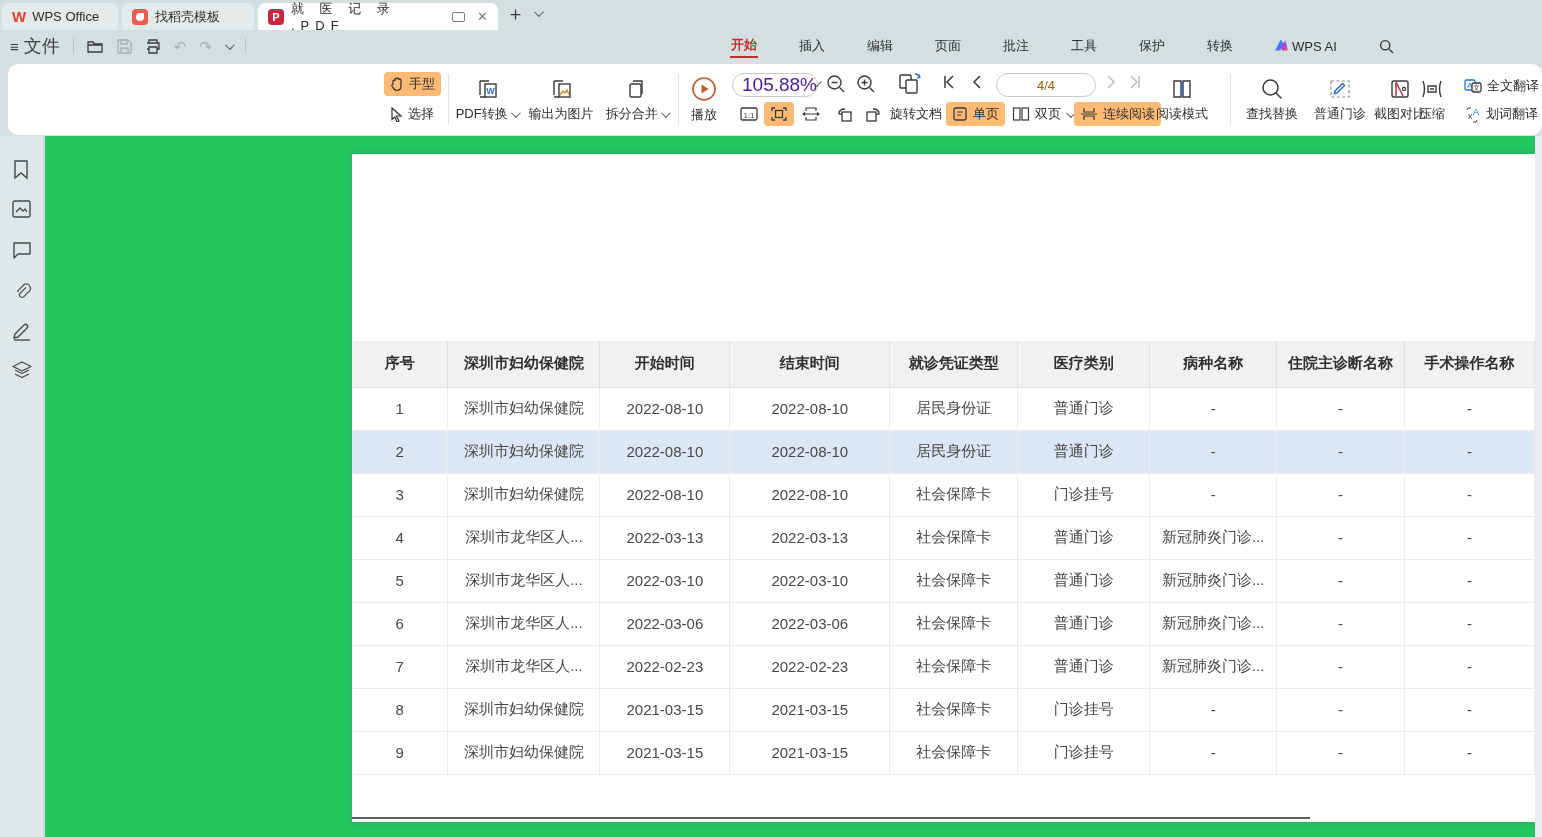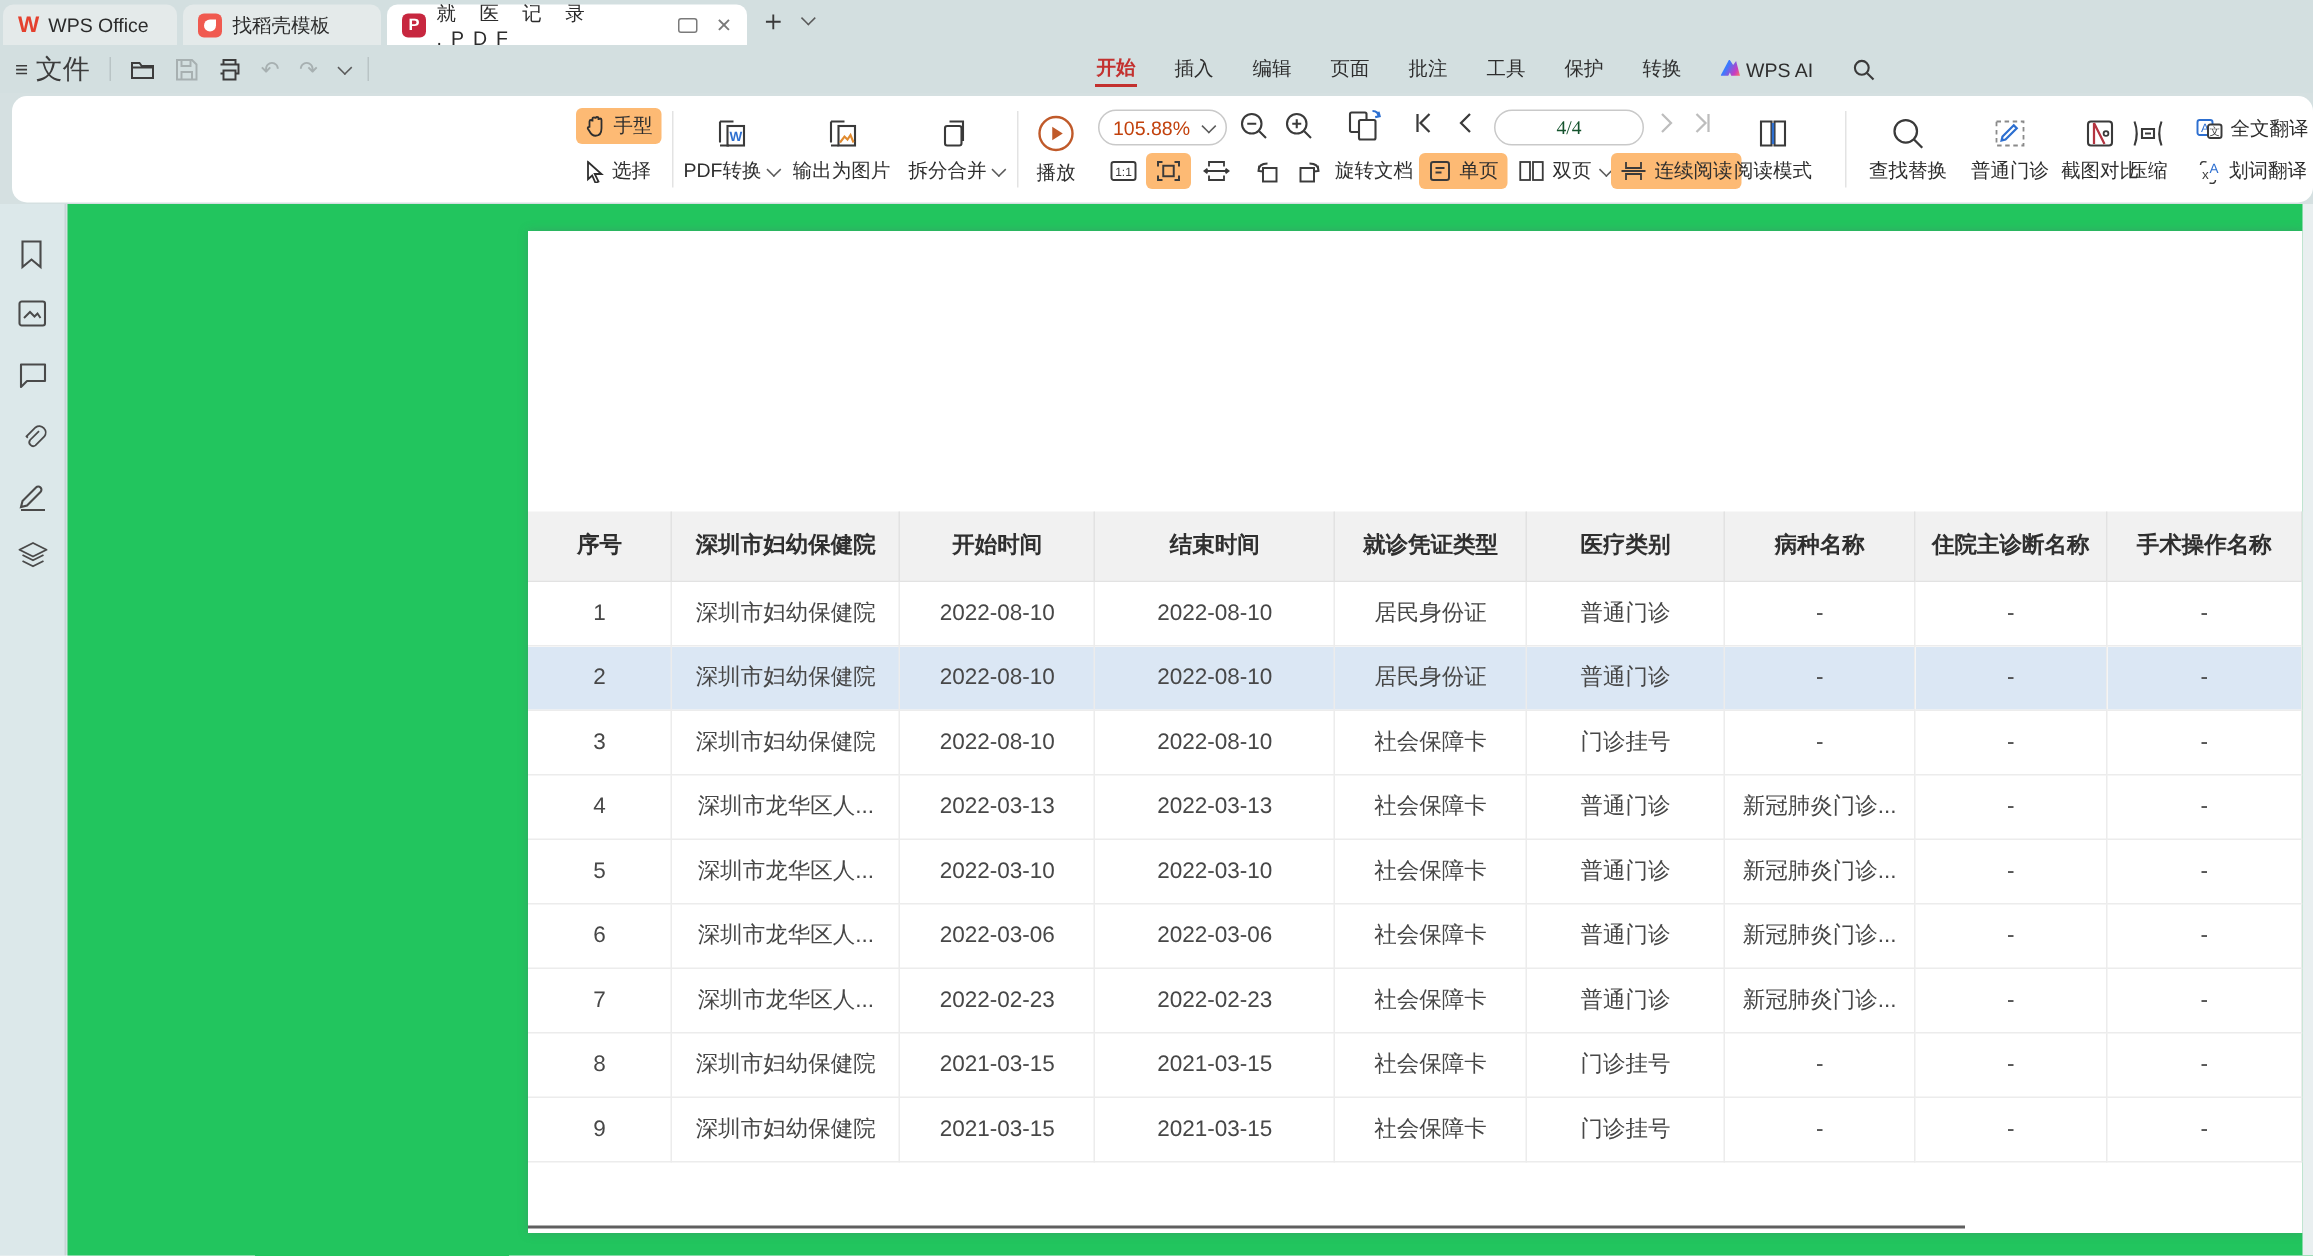--- a/index.html
+++ b/index.html
@@ -22,34 +22,34 @@
   .chev { display:inline-block; width:7px; height:7px; border-right:1.5px solid #5a5a5a; border-bottom:1.5px solid #5a5a5a; transform:rotate(45deg) translateY(-2px); }
   .monitor-ic { display:inline-block; width:13px; height:10px; border:1.4px solid #7a7a7a; border-radius:2px; }
   .x-ic { font-size:13px; color:#7a7a7a; }
 
   
   .menubar { position:absolute; top:30px; left:0; width:1542px; height:32px; background:#d3dfe0; font-size:13px; }
   .qa-group { position:absolute; left:10px; top:0; height:32px; display:flex; align-items:center; gap:13px; color:#3c3c3c; }
   .qa-sep { width:1px; height:16px; background:#b9c4c5; }
   .qa-ic { font-size:15px; cursor:pointer; line-height:1; }
   .qa-ic.dim { color:#a7b0b1; }
-  .menu-items { position:absolute; left:730px; top:0; height:32px; display:flex; align-items:center; gap:24px; }
+  .menu-items { position:absolute; left:730px; top:0; height:32px; display:flex; align-items:center; gap:40px; }
   .menu-item { cursor:pointer; color:#2e2e2e; padding:2px 1px; }
   .menu-item.active { color:#c3312f; font-weight:bold; border-bottom:2px solid #c3312f; }
   .ai-mark { display:inline-block; width:13px; height:11px; background:linear-gradient(120deg,#3a7bff 35%,#c93cc0 75%,#ff7a59 100%); clip-path:polygon(0 100%,45% 0,65% 35%,80% 10%,100% 100%,55% 100%,48% 80%,40% 100%); margin-right:4px; }
 
   
   .toolbar { position:absolute; top:64px; left:8px; width:1534px; height:71px; background:#ffffff; border-radius:10px; }
   .tb-abs { position:absolute; display:flex; align-items:center; }
   .smallbtn { height:24px; padding:0 6px; display:flex; align-items:center; gap:5px; border-radius:4px; font-size:13px; color:#2e2e2e; cursor:pointer; white-space:nowrap; }
   .smallbtn.on { background:#fdba74; }
   .bigbtn { display:flex; flex-direction:column; align-items:center; justify-content:center; gap:4px; font-size:13px; color:#2e2e2e; cursor:pointer; white-space:nowrap; }
   .tb-sep { position:absolute; width:1px; background:#e3e3e3; top:10px; height:51px; }
-  .combo { height:24px; border:1px solid #c9c9c9; border-radius:12px; background:#fff; display:flex; align-items:center; justify-content:space-between; padding:0 9px; font-size:13px; color:#c2410c; cursor:pointer; }
-  .pageinput { height:24px; border:1px solid #c9c9c9; border-radius:12px; background:#fff; text-align:center; font-size:13px; color:#14532d; width:100px; font-family:Liberation Serif, serif; }
+  .combo { height:24px; border:1px solid #c9c9c9; border-radius:12px; background:#fff; display:flex; align-items:center; justify-content:space-between; padding:0 9px; font-size:19px; color:#4c1d95; cursor:pointer; }
+  .pageinput { height:24px; border:1px solid #c9c9c9; border-radius:12px; background:#fff; text-align:center; font-size:13px; color:#a16207; width:100px; font-family:Liberation Sans, sans-serif; }
   .navic { font-size:14px; color:#3a3a3a; cursor:pointer; font-weight:bold; }
   .navic.dim { color:#b9b9b9; }
   svg.ic { display:block; }
 
   
   .sidebar { position:absolute; top:136px; left:0; width:44px; height:701px; background:#dce8ea; border-right:1px solid #c8d4d6; }
   .side-ic { position:absolute; left:12px; width:20px; height:20px; cursor:pointer; }
 
   
   .canvas { position:absolute; top:136px; left:45px; width:1497px; height:779px; background:#22c55e; }

